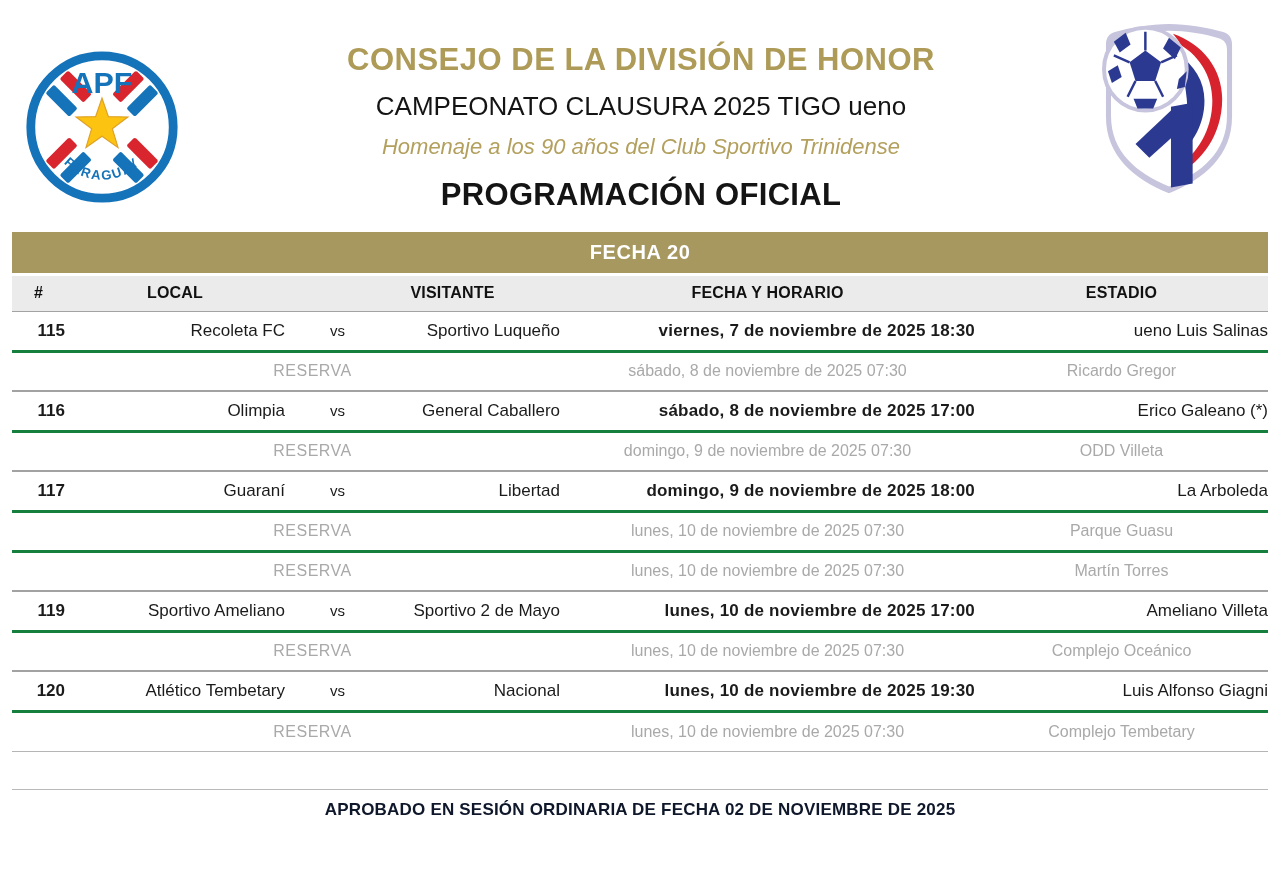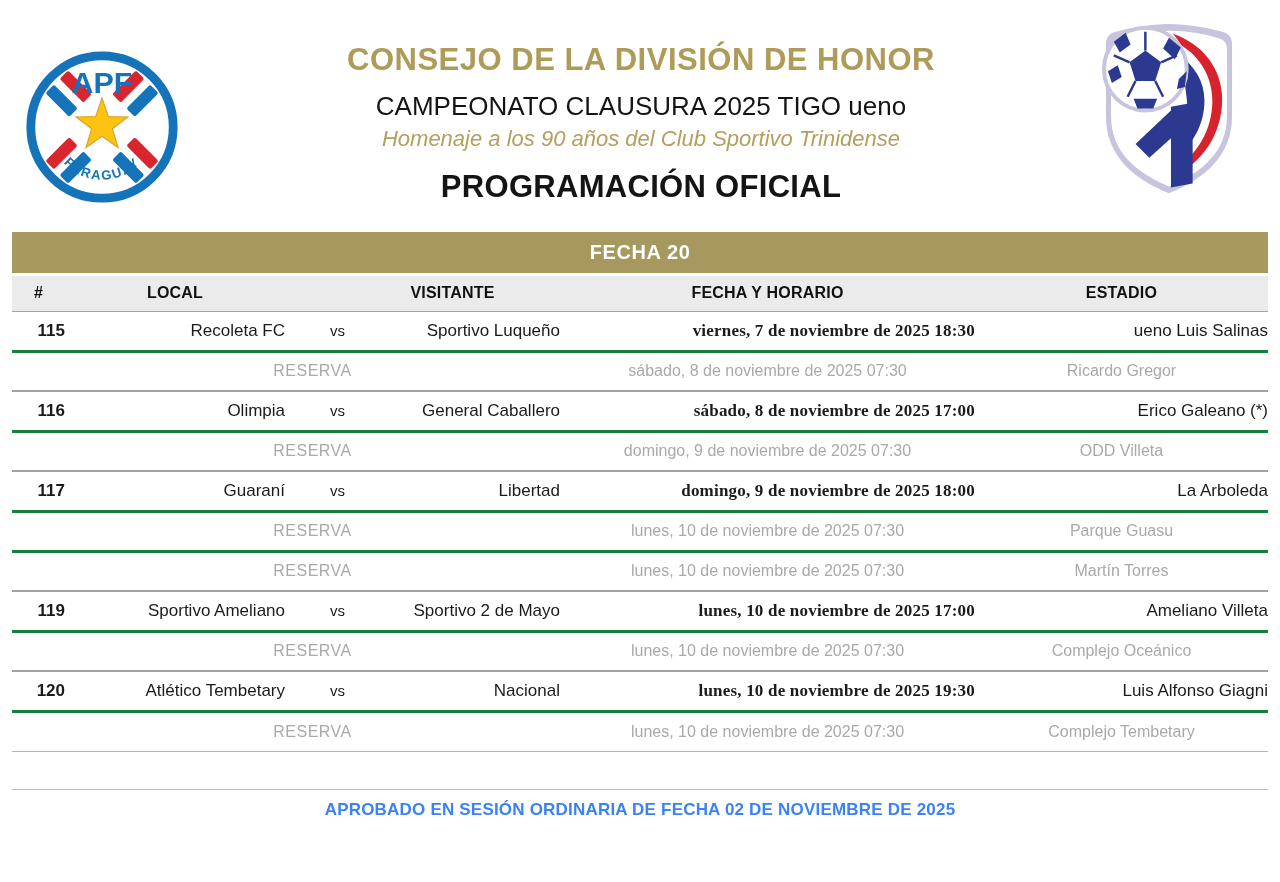--- a/index.html
+++ b/index.html
@@ -6,46 +6,46 @@
   html,body { width:1280px; background:#fff; font-family:"Liberation Sans", sans-serif; color:#161616; }
   .page { width:1280px; height:882px; background:#fff; overflow:hidden;border-radius:12px; }
 
   
   .header { display:flex; align-items:flex-start; height:232px; padding:16px 42px 0 22px; }
   .logo-left  { width:160px; flex:0 0 160px; margin-top:16px; }
   .logo-right { width:138px; flex:0 0 138px; margin-top:2px; }
   .titles { flex:1; text-align:center; padding-top:26px; }
   .title    { font-size:31px; font-weight:bold; color:#AE9B58; letter-spacing:.5px; }
   .subtitle { font-size:26px; font-weight:normal; color:#141414; margin-top:13px; }
-  .tribute  { font-size:22px; font-style:italic; color:#B3A05E; margin-top:4px; }
+  .tribute  { font-size:22px; font-style:italic; color:#B3A05E; margin-top:12px; }
   .program  { font-size:31px; font-weight:bold; color:#141414; margin-top:17px; letter-spacing:.3px; }
 
   
   .schedule { margin:0 12px; }
   .fecha-band { background:#A6985F; color:#fff; font-weight:bold; font-size:20px;
                 letter-spacing:.6px; text-align:center; height:41px; line-height:41px; margin-bottom:3px; }
   table { width:100%; border-collapse:collapse; table-layout:fixed; }
   col.c-num{width:53px} col.c-local{width:220px} col.c-vs{width:60px}
   col.c-visit{width:215px} col.c-fecha{width:415px} col.c-estadio{width:293px}
   thead th { background:#EBEBEB; height:35px; font-size:16px; font-weight:bold;
              text-align:center; color:#111; letter-spacing:.2px; border-bottom:1px solid #a3a3a3; }
   td { text-align:center; vertical-align:middle; height:40px; font-size:17px; color:#1b1b1b; }
   tr.main td    { border-top:2px solid #a2a2a2;text-align:right; }
   tbody tr.main:first-child td { border-top:none; }
   tr.reserva td { border-top:3px solid #15803d; color:#a9a9a9; font-size:16px; }
   table { border-bottom:1px solid #b5b5b5; }
   td.num   { font-weight:bold; font-size:17px; }
   td.vs    { font-size:15px; }
-  td.fecha { font-weight:bold; letter-spacing:.2px;font-family:Liberation Serif, serif; }
+  td.fecha { font-weight:bold; letter-spacing:.2px; }
   td.reserva-label { letter-spacing:.5px; }
 
   
   .spacer { height:37px; }
   .rule { border-top:1px solid #b9b9b9; }
-  .approval { text-align:center; font-weight:bold; font-size:17px; padding-top:10px; letter-spacing:.2px; color:#3b82f6; }
+  .approval { text-align:center; font-weight:bold; font-size:17px; padding-top:10px; letter-spacing:.2px; color:#0f172a; }
 </style>
 </head>
 <body>
 
 <div class="page">
 
   <header class="header">
 
     <svg class="logo-left" viewBox="0 0 200 210" width="160" height="182" aria-hidden="true">
       <circle cx="100" cy="110" r="89" fill="#ffffff" stroke="#1573BA" stroke-width="11"></circle>

